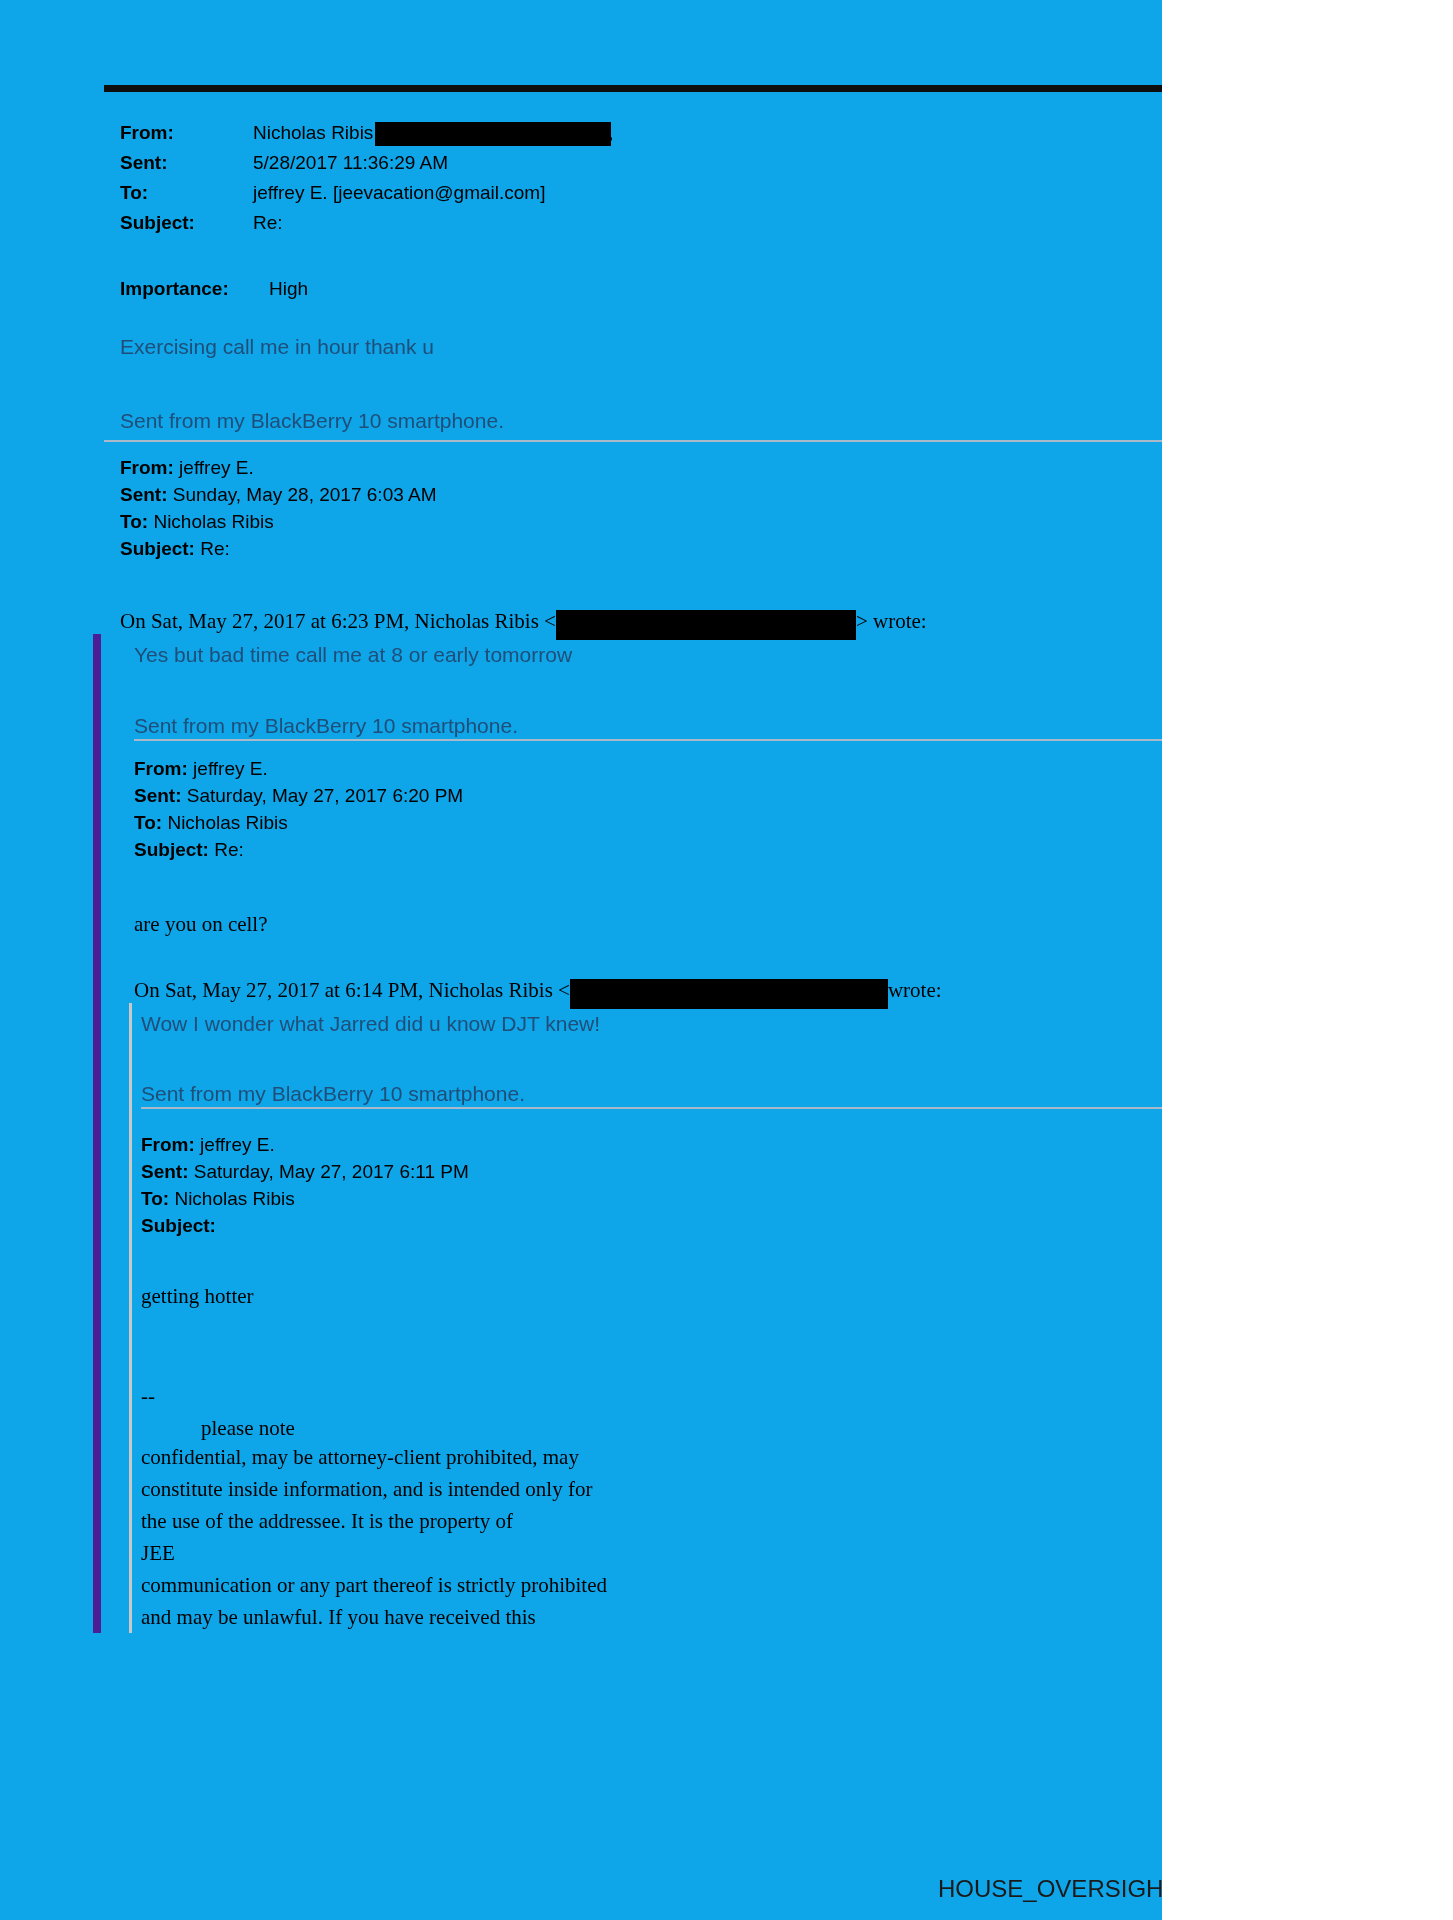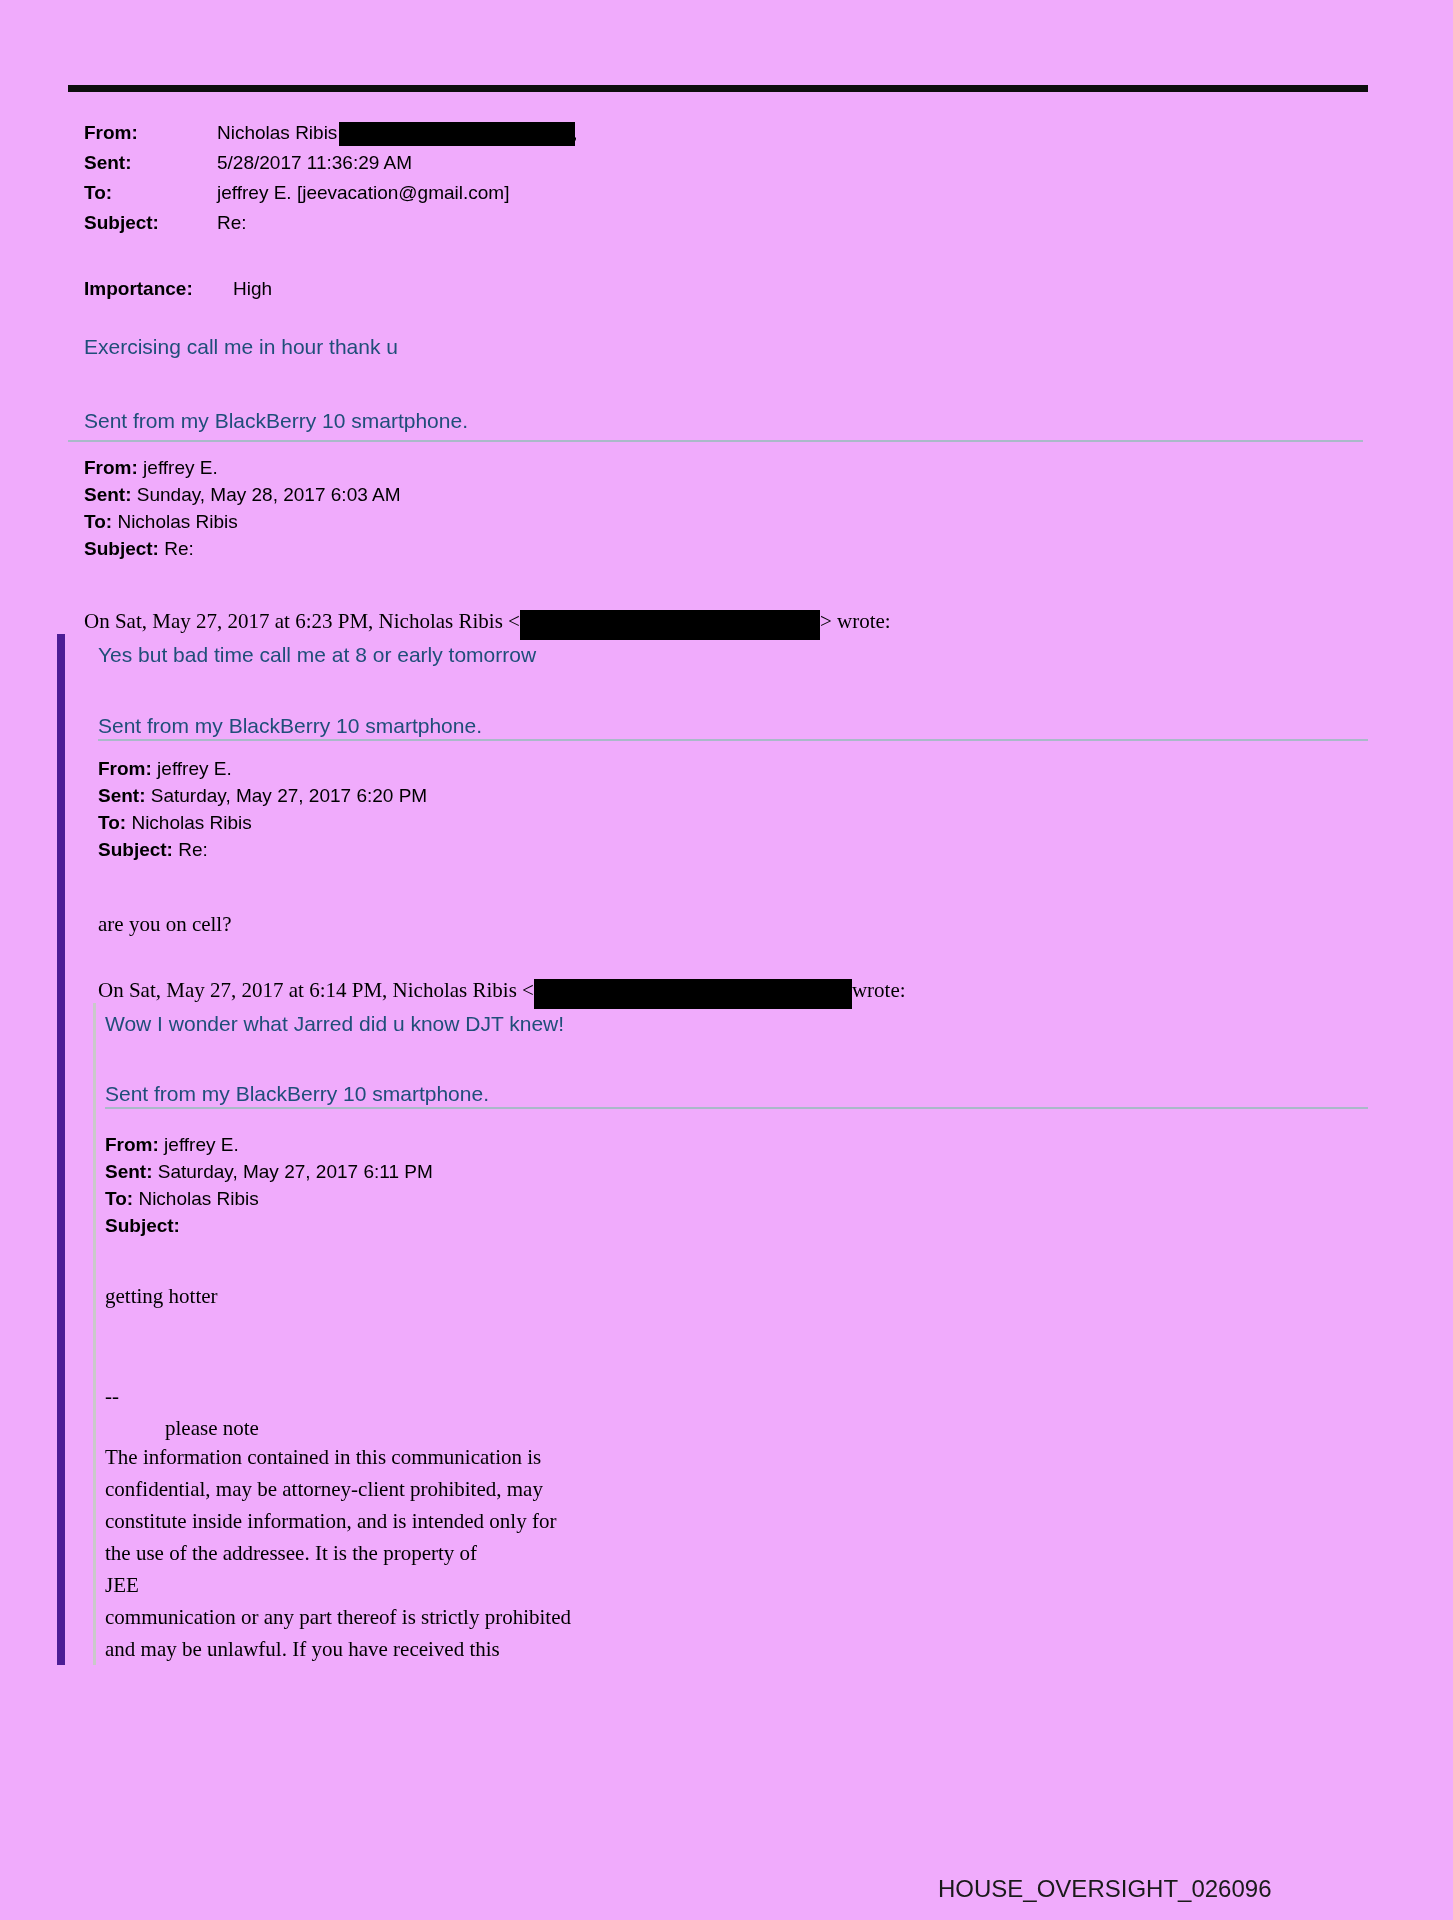--- a/index.html
+++ b/index.html
@@ -1,19 +1,19 @@
 <!DOCTYPE html>
 <html><head>
 <meta charset="utf-8">
 <style>
   * { margin:0; padding:0; box-sizing:border-box; }
   html,body { background:#ffffff; }
   .page {
-    width:1453px; height:1920px; position:relative; background:#f0abfc;
-    font-family:"Liberation Sans", sans-serif; color:#000; overflow:hidden;
+    width:1162px; height:1920px; position:relative; background:#0ea5e9;
+    font-family:"Liberation Sans", sans-serif; color:#000; overflow:hidden;padding-left:36px;
   }
   .content { padding:85px 0 0 57px; }
 
   .rule { margin-left:11px; width:1300px; height:7px; background:#0e0e0e; }
 
   
   .top-header { margin:26px 0 0 27px; font-size:19px; }
   .thr { display:flex; line-height:30px; }
   .thr .lbl { width:133px; font-weight:bold; }
   .thr.importance { margin-top:36px;gap:16px; }
@@ -134,21 +134,20 @@
           <div><span class="b">Sent:</span> <span>Saturday, May 27, 2017 6:11 PM</span></div>
           <div><span class="b">To:</span> <span>Nicholas Ribis</span></div>
           <div><span class="b">Subject:</span> <span></span></div>
         </div>
 
         <div class="serif m-hotter">getting hotter</div>
 
         <div class="serif m-dashes">--</div>
         <div class="serif m-note">please note</div>
         <div class="serif disclaimer">
-          <div>The information contained in this communication is</div>
           <div>confidential, may be attorney-client prohibited, may</div>
           <div>constitute inside information, and is intended only for</div>
           <div>the use of the addressee. It is the property of</div>
           <div>JEE</div>
           <div>communication or any part thereof is strictly prohibited</div>
           <div>and may be unlawful. If you have received this</div>
         </div>
       </blockquote>
     </blockquote>
 

